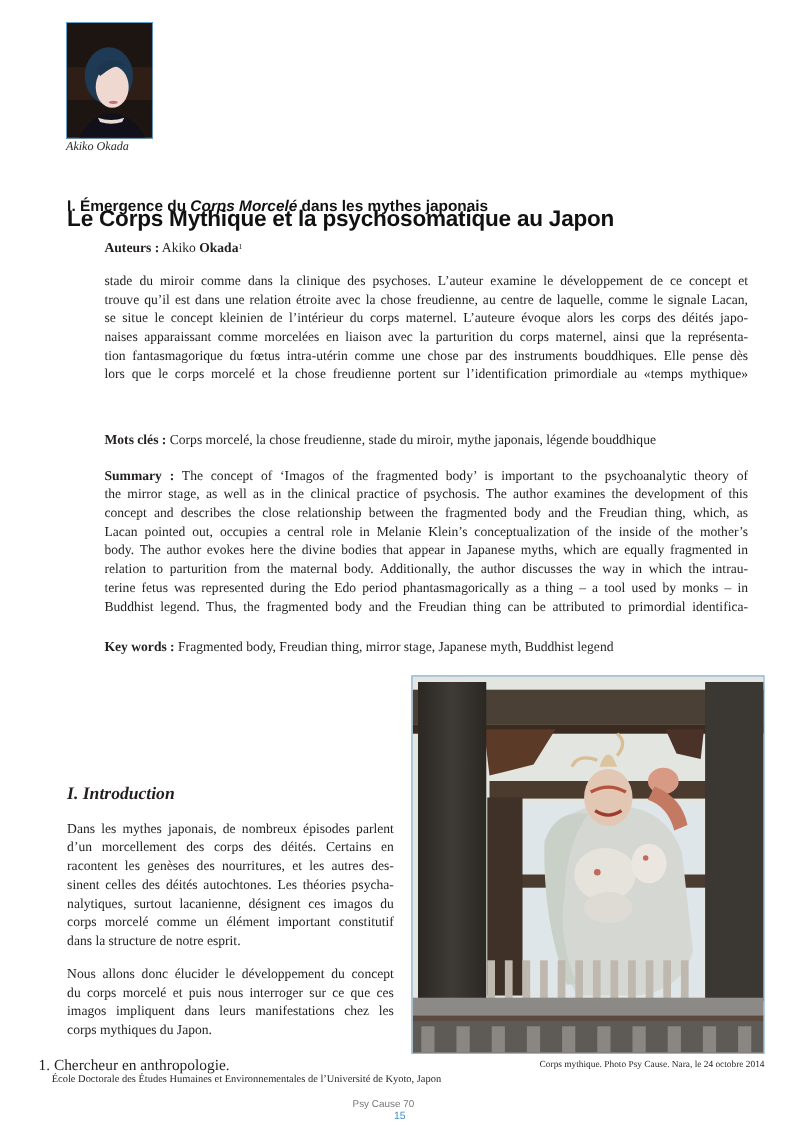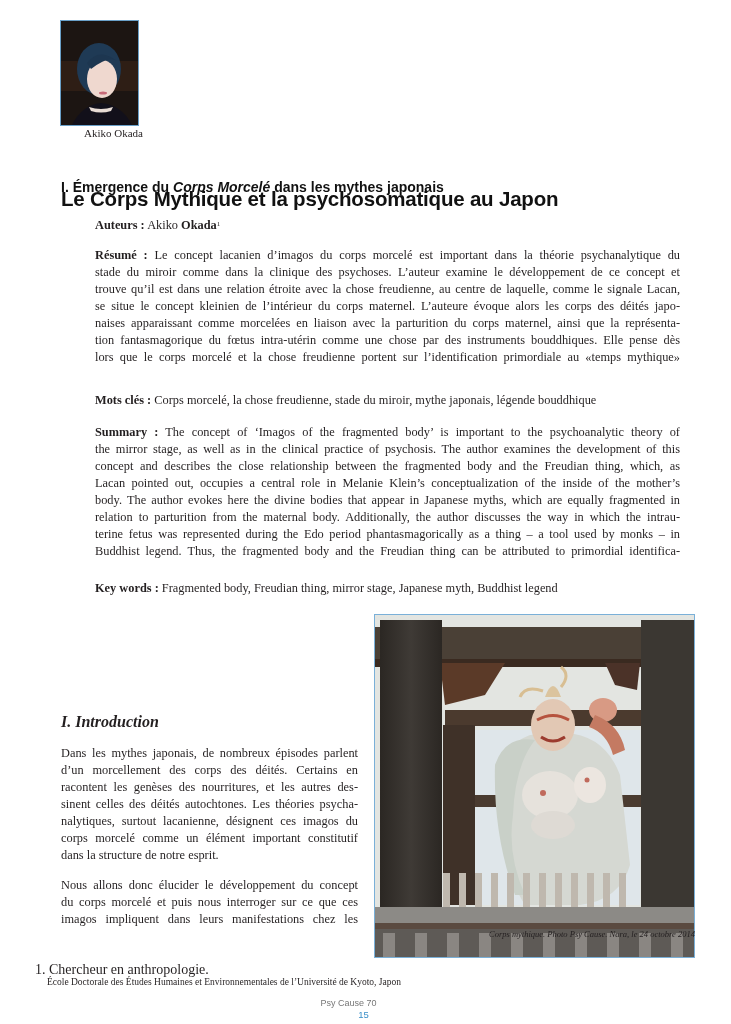--- a/index.html
+++ b/index.html
@@ -3,21 +3,21 @@
 <meta charset="utf-8">
 <style>
   html, body { margin: 0; padding: 0; background: #ffffff; }
   body { width: 731px; height: 1024px; position: relative; overflow: hidden;
          font-family: "Liberation Serif", "DejaVu Serif", serif; color: #231f20; }
   .abs { position: absolute; }
 
   
   #author-photo { left: 60px; top: 20px; width: 79px; height: 106px;
     border: 1px solid #6aa0c8; box-sizing: border-box; overflow: hidden; background: #1a1410; }
-  #author-caption { left: 60px; top: 127px; font-size: 11px; margin-left: 24px; }
+  #author-caption { left: 60px; top: 127px; font-style: italic; font-size: 11px; }
 
   
   #main-title { left: 61px; top: 155px; font-family: "Liberation Sans", "DejaVu Sans", sans-serif;
     font-size: 20.5px; font-weight: bold; letter-spacing: -0.2px; color: #111; margin-top: 32px; }
   #sub-title { left: 61px; top: 179px; font-family: "Liberation Sans", "DejaVu Sans", sans-serif;
     font-size: 14px; font-weight: bold; color: #111; }
   #sub-title i { font-style: italic; }
 
   .para { left: 95px; width: 585px; font-size: 12.35px; line-height: 17px; text-align: justify; }
   .para b { font-weight: bold; }
@@ -36,21 +36,21 @@
   #intro-heading { left: 61px; top: 713px; font-size: 16px; font-weight: bold; font-style: italic; }
   .intro-para { left: 61px; width: 297px; font-size: 12.35px; line-height: 17px; }
   .intro-para .line { display: block; text-align: justify; text-align-last: justify; white-space: nowrap; }
   .intro-para .line.last { text-align-last: left; }
   #intro-p1 { top: 745px; }
   #intro-p2 { top: 877px; }
 
   
   #figure-photo { left: 374px; top: 614px; width: 321px; height: 344px; border: 1px solid #7ab0d8;
     box-sizing: border-box; overflow: hidden; background: #d9dcd8; }
-  #figure-caption { left: 420px; top: 929px; width: 275px; text-align: right; font-style: italic; font-size: 8.5px; }
+  #figure-caption { left: 420px; top: 962px; width: 275px; text-align: right; font-size: 8.5px; }
 
   
   #footnote-1 { left: 35px; top: 963px; font-size: 14px; line-height: 13px; }
   #footnote-2 { left: 47px; top: 976px; font-size: 9.5px; line-height: 13px; }
 
   
   #journal-name { left: 0; width: 697px; top: 998px; text-align: center; font-family: "Liberation Sans", "DejaVu Sans", sans-serif;
     font-size: 9px; color: #777; }
   #page-number { left: 0; width: 727px; top: 1009px; text-align: center; font-family: "Liberation Sans", "DejaVu Sans", sans-serif;
     font-size: 9.5px; color: #3a8fc8; }
@@ -75,21 +75,20 @@
 <div id="main-title" class="abs">Le Corps Mythique et la psychosomatique au Japon</div>
 <div id="sub-title" class="abs"><span>I. Émergence du </span><i>Corps Morcelé</i><span> dans les mythes japonais</span></div>
 
 <div id="authors" class="abs">
   <b>Auteurs :</b>
   <span>Akiko</span>
   <b>Okada</b><sup>1</sup>
 </div>
 
 <div id="resume" class="abs para">
-  <span class="line"><b>Résumé :</b><span> Le concept lacanien d’imagos du corps morcelé est important dans la théorie psychanalytique du</span></span>
   <span class="line">stade du miroir comme dans la clinique des psychoses. L’auteur examine le développement de ce concept et</span>
   <span class="line">trouve qu’il est dans une relation étroite avec la chose freudienne, au centre de laquelle, comme le signale Lacan,</span>
   <span class="line">se situe le concept kleinien de l’intérieur du corps maternel. L’auteure évoque alors les corps des déités japo-</span>
   <span class="line">naises apparaissant comme morcelées en liaison avec la parturition du corps maternel, ainsi que la représenta-</span>
   <span class="line">tion fantasmagorique du fœtus intra-utérin comme une chose par des instruments bouddhiques. Elle pense dès</span>
   <span class="line">lors que le corps morcelé et la chose freudienne portent sur l’identification primordiale au «temps mythique»</span>
 </div>
 
 <div id="mots-cles" class="abs para">
   <span class="line last"><b>Mots clés :</b><span> Corps morcelé, la chose freudienne, stade du miroir, mythe japonais, légende bouddhique</span></span>
@@ -117,20 +116,21 @@
   <span class="line">racontent les genèses des nourritures, et les autres des-</span>
   <span class="line">sinent celles des déités autochtones. Les théories psycha-</span>
   <span class="line">nalytiques, surtout lacanienne, désignent ces imagos du</span>
   <span class="line">corps morcelé comme un élément important constitutif</span>
   <span class="line last">dans la structure de notre esprit.</span>
 </div>
 <div id="intro-p2" class="abs intro-para">
   <span class="line">Nous allons donc élucider le développement du concept</span>
   <span class="line">du corps morcelé et puis nous interroger sur ce que ces</span>
   <span class="line">imagos impliquent dans leurs manifestations chez les</span>
+  <span class="line last">corps mythiques du Japon.</span>
 </div>
 
 <div id="figure-photo" class="abs">
   <svg width="321" height="344" viewBox="0 0 321 344">
     <rect width="321" height="344" fill="#e3e5e1"></rect>
 
     <rect x="0" y="12" width="321" height="32" fill="#4a4036"></rect>
     <rect x="0" y="44" width="321" height="8" fill="#3a2a20"></rect>
     <rect x="70" y="95" width="200" height="16" fill="#4b3a2e"></rect>
 

